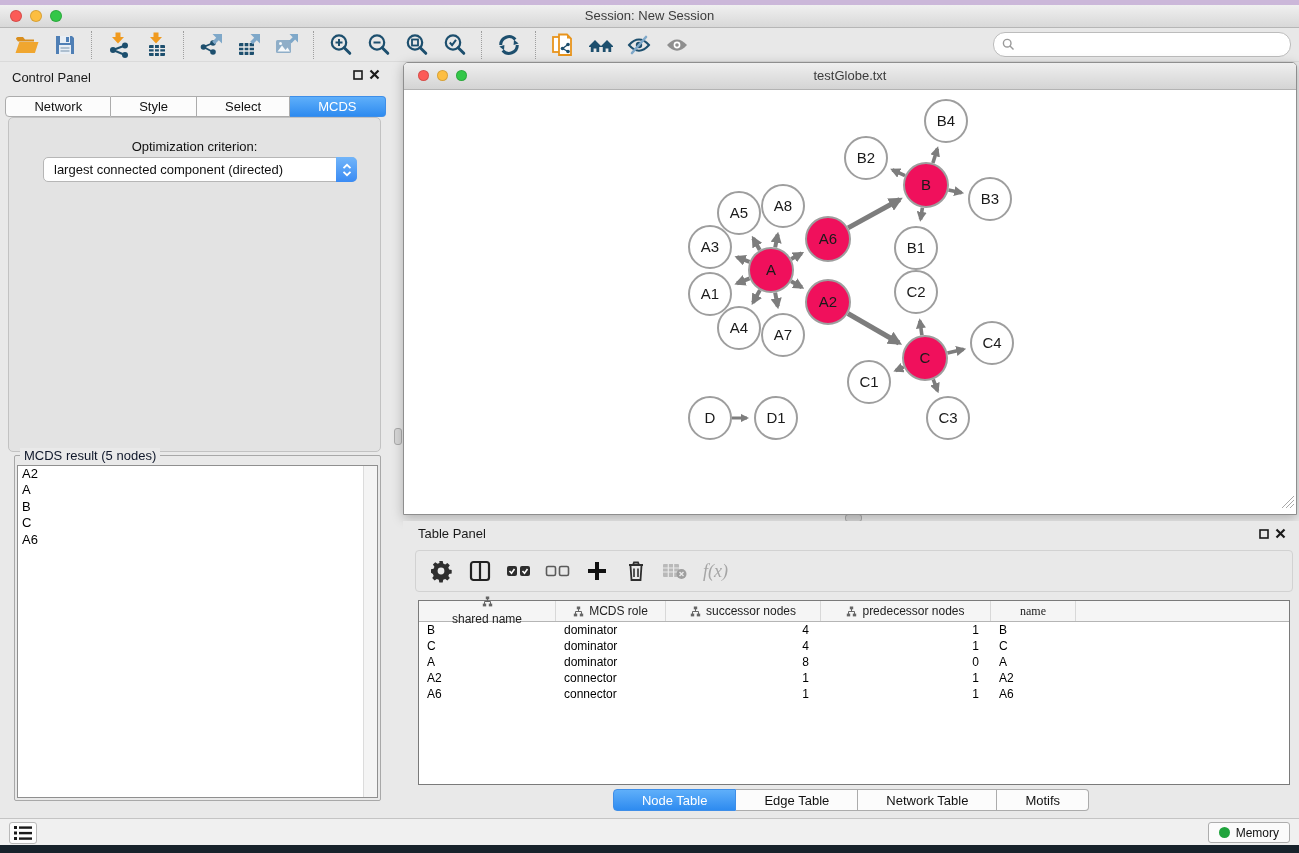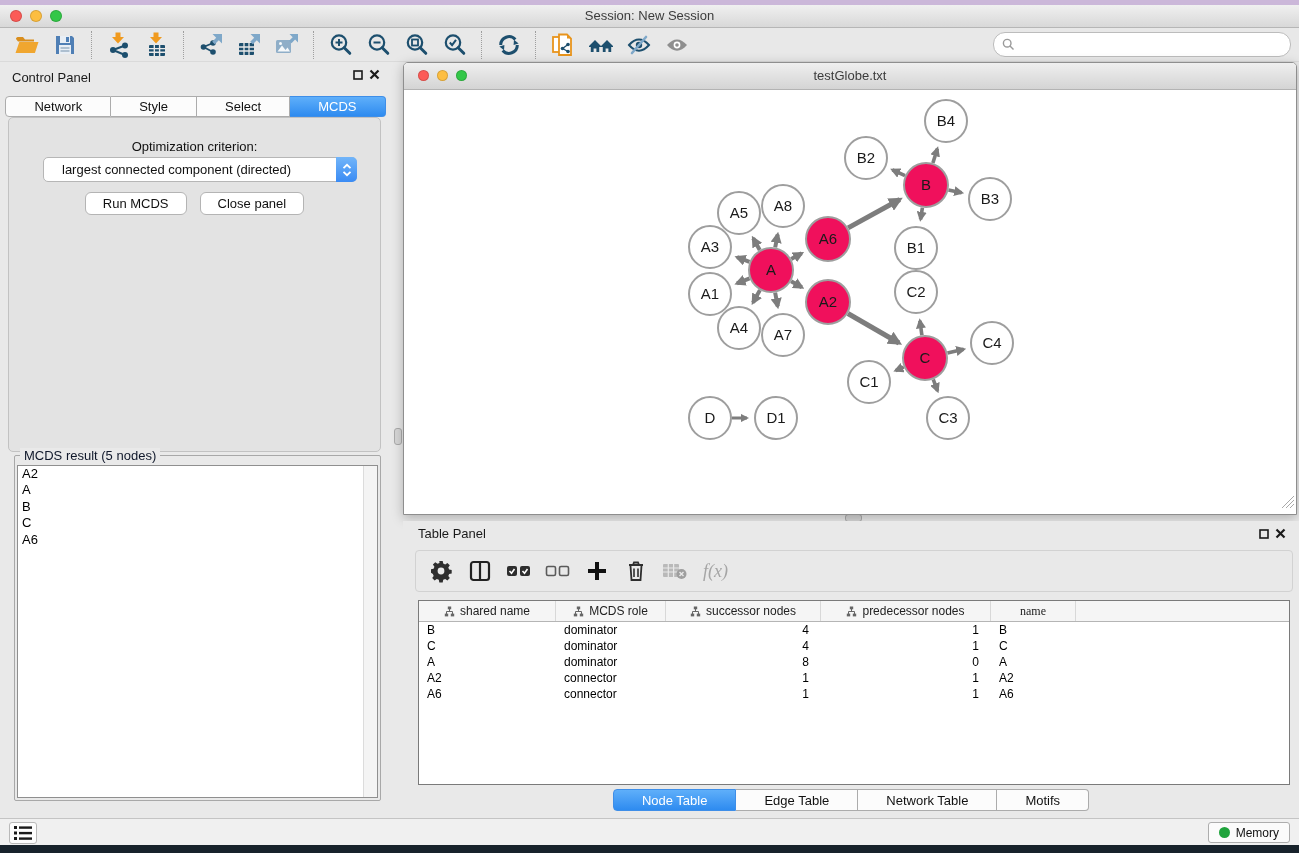--- a/index.html
+++ b/index.html
@@ -28,21 +28,21 @@
   .panel-close{position:absolute;top:7px;display:flex;}
   #cp-float{right:28px;} #cp-close{right:11px;}
   .segrow{display:flex;justify-content:center;}
   #cp-tabs{position:absolute;left:0;right:0;top:34px;}
   .seg{height:21px;padding:0 28px;display:flex;align-items:center;background:#FCFCFC;border:1px solid #ACACAC;border-left:none;font-size:13px;color:#111;box-sizing:border-box;}
   .seg:first-child{border-left:1px solid #ACACAC;border-radius:4px 0 0 4px;}
   .seg:last-child{border-radius:0 4px 4px 0;}
   .seg.active{background:linear-gradient(#5FAFFA,#2E8BF0);border-color:#3E8EE8;color:#FFF;}
   #cp-content{position:absolute;left:8px;top:55px;width:373px;height:335px;background:#E3E3E3;border:1px solid #C2C2C2;border-radius:5px;box-sizing:border-box;}
   #opt-label{position:absolute;left:0;top:21px;width:100%;text-align:center;font-size:13px;color:#111;}
-  #criterion{position:absolute;left:34px;top:39px;width:314px;height:25px;background:#FFF;border:1px solid #B6B6B6;border-radius:5px;box-sizing:border-box;font-size:13px;line-height:23px;padding-left:18px;color:#111;}
+  #criterion{position:absolute;left:34px;top:39px;width:314px;height:25px;background:#FFF;border:1px solid #B6B6B6;border-radius:5px;box-sizing:border-box;font-size:13px;line-height:23px;padding-left:10px;color:#111;}
   #criterion-stepper{position:absolute;right:-1px;top:-1px;width:21px;height:25px;background:linear-gradient(#72B5F9,#3A8BF4);border-radius:0 5px 5px 0;display:flex;align-items:center;justify-content:center;}
   #cp-buttons{position:absolute;left:0;top:74px;width:100%;display:flex;justify-content:center;gap:13px;}
   .mac-btn{height:23px;padding:0 17px;background:#FFF;border:1px solid #B4B4B4;border-radius:6px;font-size:13px;color:#111;display:flex;align-items:center;box-sizing:border-box;}
   #mcds-group{position:absolute;left:14px;top:393px;width:367px;height:346px;border:1px solid #A8A8A8;border-radius:2px;box-sizing:border-box;}
   #mcds-legend{position:absolute;top:-8px;left:5px;background:#E9E9E9;padding:0 4px;font-size:13px;color:#0f172a;}
   #mcds-list{position:absolute;left:2px;right:2px;top:9px;bottom:2px;background:#FFF;border:1px solid #8F8F8F;overflow:hidden;}
   .list-item{font-size:13px;line-height:16.4px;padding-left:4px;color:#000;}
   #mcds-scroll{position:absolute;top:0;bottom:0;right:0;width:13px;background:#F4F4F4;border-left:1px solid #DCDCDC;}
 
   
@@ -296,24 +296,20 @@
     <div id="cp-content">
       <div id="opt-label">Optimization criterion:</div>
       <div id="criterion">
         <span>largest connected component (directed)</span>
         <span id="criterion-stepper">
             <svg width="10" height="14" viewBox="0 0 10 14">
               <path d="M1.5 5.2L5 1.8l3.5 3.4" fill="none" stroke="#FFF" stroke-width="1.8"></path>
               <path d="M1.5 8.8L5 12.2 8.5 8.8" fill="none" stroke="#FFF" stroke-width="1.8"></path>
             </svg>
           </span>
-      </div>
-      <div id="cp-buttons">
-        <div class="mac-btn">Run MCDS</div>
-        <div class="mac-btn">Close panel</div>
       </div>
     </div>
 
     <div id="mcds-group">
       <span id="mcds-legend">MCDS result (5 nodes)</span>
       <div id="mcds-list">
         <div class="list-item">A2</div>
           <div class="list-item">A</div>
           <div class="list-item">B</div>
           <div class="list-item">C</div>
@@ -527,21 +523,21 @@
                 <circle cx="19.5" cy="13" r="5" fill="#9E9E9E"></circle>
                 <path d="M17.5 11l4 4M21.5 11l-4 4" stroke="#E9E9E9" stroke-width="1.4"></path>
               </svg>
             </span>
           </div>
           <span class="fx">f(x)</span>
         </div>
       </div>
     <div id="tp-table">
       <div id="tbl-head">
-          <div class="th" style="width: 137px;">
+          <div class="th" style="width: 137px; flex-direction: column;">
             <span class="th-ic">
               <svg width="11" height="11" viewBox="0 0 11 11">
                 <path d="M5.5 3v2.5M2.5 8V5.5h6V8" fill="none" stroke="#666" stroke-width="1"></path>
                 <rect x="3.8" y="0.5" width="3.4" height="2.8" fill="#666"></rect>
                 <rect x="0.8" y="7.6" width="3.4" height="2.8" fill="#666"></rect>
                 <rect x="6.8" y="7.6" width="3.4" height="2.8" fill="#666"></rect>
               </svg>
             </span>
             <span>shared name</span>
           </div>

